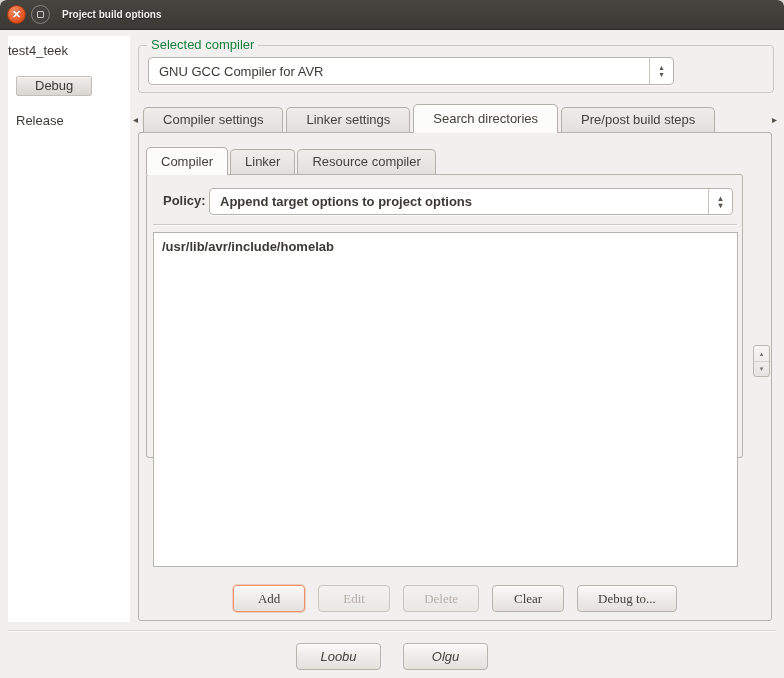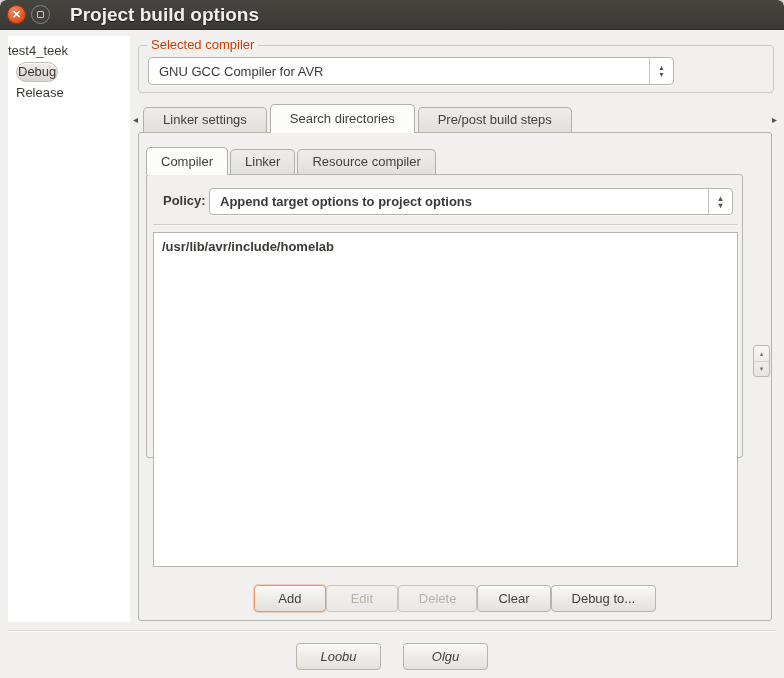--- a/index.html
+++ b/index.html
@@ -33,47 +33,47 @@
     text-shadow:0 -1px 0 rgba(0,0,0,.3);
   }
   .tb-restore {
     margin-left:5px;
     background:#43413D; border:1px solid #87837C;
   }
   .tb-restore .sq {
     width:7px; height:7px; border:1px solid #C9C5BF; border-radius:1px;
   }
   .tb-title {
-    margin-left:20px; font-weight:bold; font-size:19px; color:#F1F0EE;
+    margin-left:12px; font-weight:bold; font-size:10px; color:#F1F0EE;
     text-shadow:0 1px 1px rgba(0,0,0,.55);
   }
 
   
   .tree {
     position:absolute; left:8px; top:36px; width:122px; height:586px;
     background:#FFFFFF; padding-top:5px;
     display:flex; flex-direction:column; 
   }
   .tree-row { line-height:20px; white-space:nowrap; }
   .tree-row.child { margin-left:8px; }
   .tree-sel {
-    display:inline-block; padding:0 1px; line-height:18px; margin:1px 0;
+    display:inline-block; padding:0 18px; line-height:18px; margin:15px 0;
     background:linear-gradient(#F0EEEB,#D9D6D1);
-    border:1px solid #C2BEB8; border-radius:10px;
+    border:1px solid #C2BEB8; border-radius:2px;
     box-shadow:inset 0 1px 0 #FBFAF9;
   }
 
   
   .groupbox {
     position:absolute; left:138px; top:45px; width:636px; height:48px;
     border:1px solid #CBC8C3; border-radius:4px;
   }
   .groupbox-label {
     position:absolute; top:-9px; left:8px; padding:0 4px;
-    background:#F2F0EE; color:#c2410c;
+    background:#F2F0EE; color:#15803d;
   }
   .combo {
     position:absolute; height:28px;
     background:#FFFFFF; border:1px solid #B7B3AD; border-radius:4px;
     display:flex; align-items:center;
     box-shadow:inset 0 1px 0 rgba(255,255,255,.8), 0 1px 0 rgba(255,255,255,.6);
   }
   .combo .combo-text {
     flex:1 1 auto; padding:0 10px; white-space:nowrap; overflow:hidden;
   }
@@ -167,21 +167,21 @@
     box-shadow:inset 0 1px 0 rgba(255,255,255,.85), 0 0 0 1px rgba(236,160,120,.45);
   }
   .btn.disabled {
     color:#B5B0A9;
     background:linear-gradient(#F4F2F0,#EAE8E5);
     border-color:#C8C4BE;
     box-shadow:none;
   }
   .list-btn-row {
     position:absolute; left:0; top:452px; width:100%;
-    display:flex; justify-content:center; 
+    display:flex; justify-content:center; gap:13px;font-family:Liberation Serif, serif;
   }
   .list-btn-row .btn { min-width:72px; }
 
   .bottom-sep {
     position:absolute; left:8px; top:630px; width:768px; height:2px;
     border-top:1px solid #DBD8D4; border-bottom:1px solid #FBFAF9;
   }
   .dialog-btn-row {
     position:absolute; left:0; top:643px; width:100%;
     display:flex; justify-content:center; gap:22px;font-style:italic;
@@ -217,20 +217,21 @@
       <div class="combo-text">GNU GCC Compiler for AVR</div>
       <div class="combo-spin">
         <span>▴</span>
         <span>▾</span>
       </div>
     </div>
   </div>
 
   <div class="main-tabbar">
     <span class="tab-scroll left">◂</span>
+    <div class="tab">Compiler settings</div>
     <div class="tab">Linker settings</div>
     <div class="tab active">Search directories</div>
     <div class="tab">Pre/post build steps</div>
     <span class="tab-scroll right">▸</span>
   </div>
 
   <div class="main-page">
 
     <div class="sub-tabbar">
       <div class="tab active">Compiler</div>

